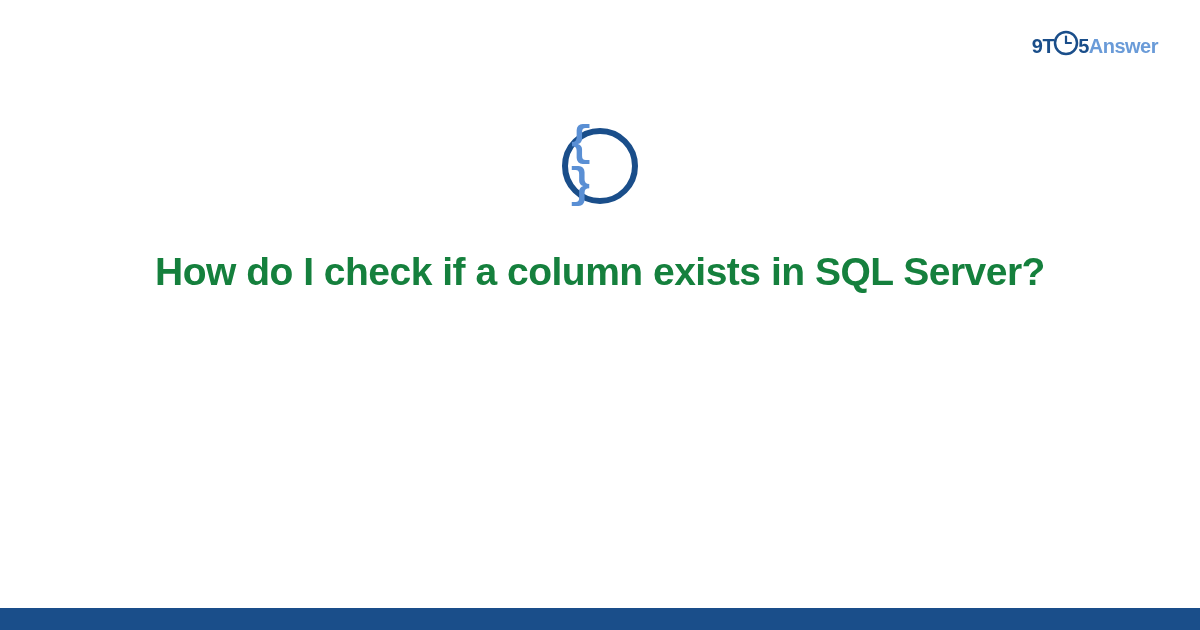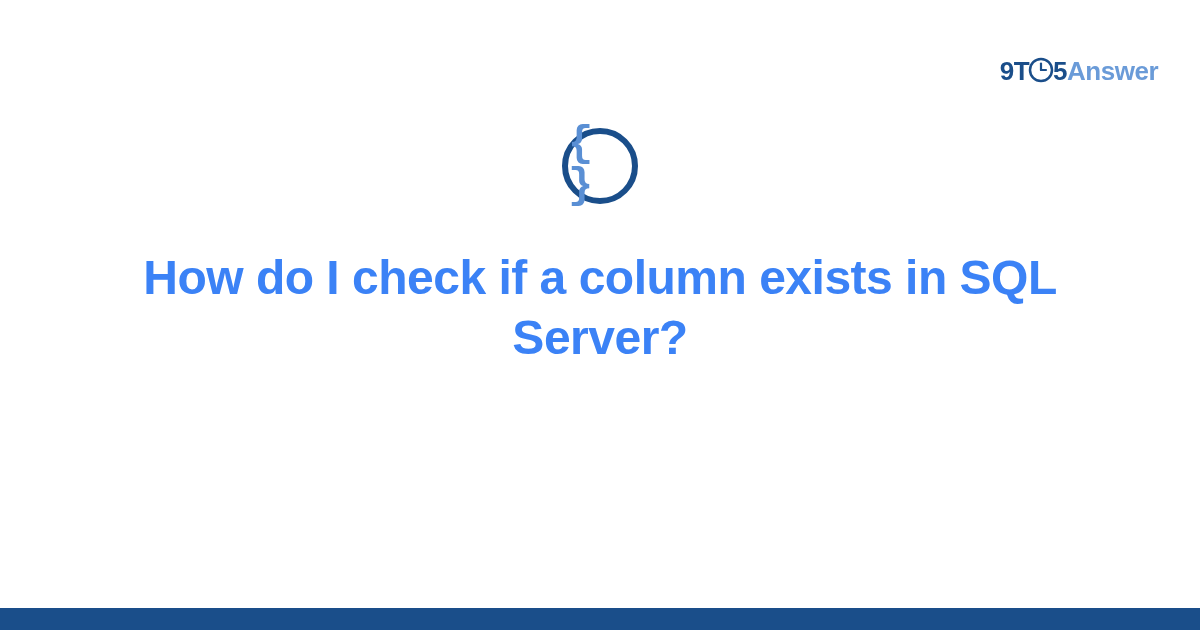--- a/index.html
+++ b/index.html
@@ -8,24 +8,23 @@
       height: 630px;
       background: #ffffff;
       font-family: Arial, Helvetica, sans-serif;
       position: relative;
       overflow: hidden;
     }
     .logo {
       position: absolute;
       top: 30px;
       right: 42px;
-      font-size: 26px;
+      font-size: 20px;
       font-weight: 600;
       letter-spacing: -0.5px;
-      margin-top: 26px;
     }
     .logo .nine { color: #1a4e8a; font-weight: 700; }
     .logo .t { color: #1a4e8a; font-weight: 700; }
     .logo .clock {
       display: inline-flex;
       align-items: center;
       justify-content: center;
       vertical-align: -3px;
       margin: 0 -1px;
     }
@@ -53,23 +52,23 @@
     .code-icon .braces {
       font-family: "Consolas", "Courier New", monospace;
       font-size: 42px;
       font-weight: 800;
       color: #5a8fd4;
       letter-spacing: -2px;
       line-height: 1;
       margin-top: -2px;
     }
     .title {
-      font-size: 48px;
+      font-size: 39px;
       font-weight: 700;
-      color: #3b82f6;
+      color: #15803d;
       text-align: center;
       line-height: 1.25;
       max-width: 960px;
       letter-spacing: -0.5px;
     }
     .footer-bar {
       position: absolute;
       bottom: 0;
       left: 0;
       width: 100%;

